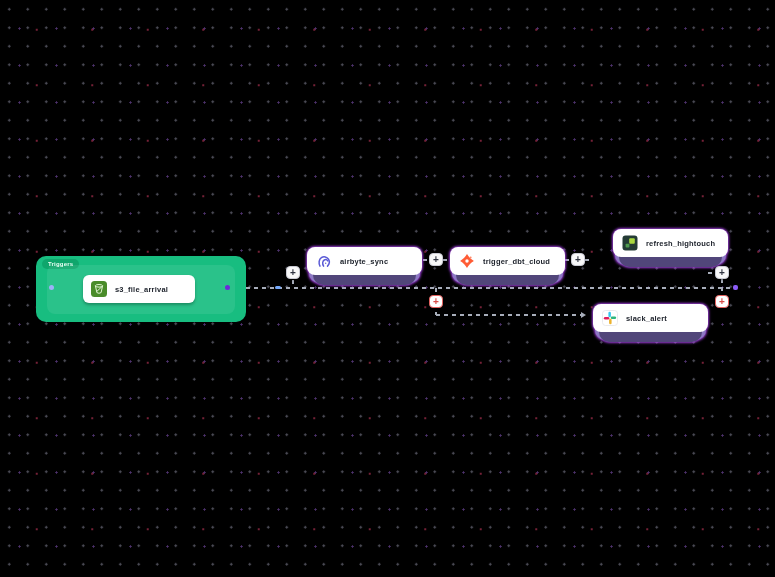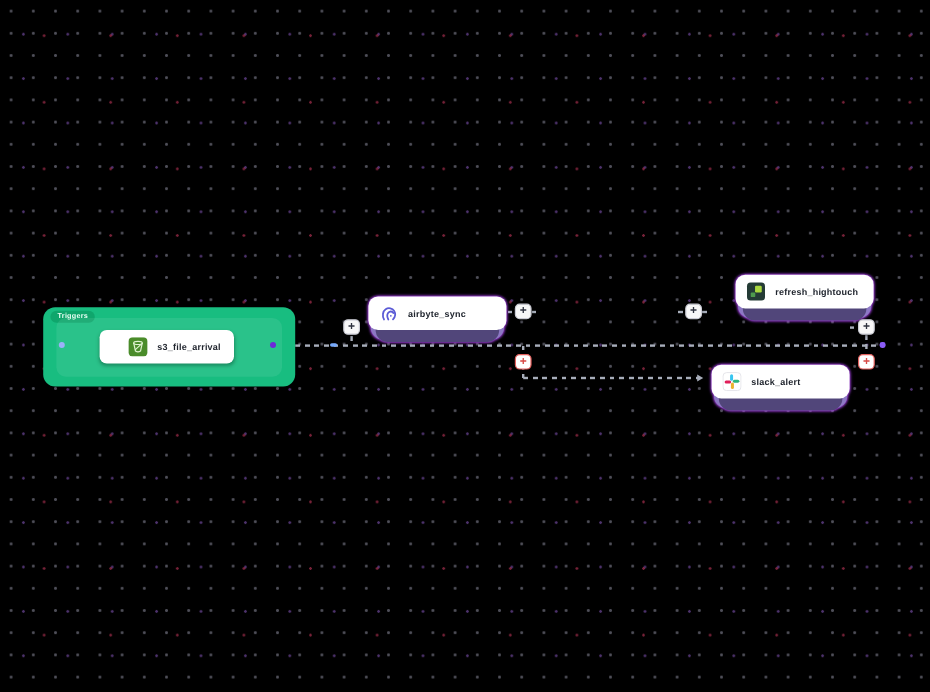--- a/index.html
+++ b/index.html
@@ -25,21 +25,21 @@
   .dot{position:absolute;z-index:2;border-radius:2px;}
   
   #trigger-block{position:absolute;left:36px;top:256px;width:210px;height:66px;
     background:#18bd80;border-radius:10px;z-index:2;}
   #trigger-badge{position:absolute;left:6px;top:3px;padding:2px 6px;border-radius:7px;
     background:#0fa66c;color:#eafff5;font-size:6px;font-weight:bold;letter-spacing:.2px;}
   #trigger-inner{position:absolute;left:11px;top:9px;width:188px;height:49px;
     background:rgba(255,255,255,0.08);border-radius:8px;}
   #trigger-card{position:absolute;left:47px;top:19px;width:112px;height:28px;
     background:#ffffff;border-radius:6px;display:flex;align-items:center;gap:8px;
-    padding:0 0 0 24px;box-sizing:border-box;box-shadow:0 2px 3px rgba(0,45,25,.35);}
+    padding:0 0 0 8px;box-sizing:border-box;box-shadow:0 2px 3px rgba(0,45,25,.35);}
   .task-label{font-size:7.5px;font-weight:bold;color:#20252e;letter-spacing:.2px;white-space:nowrap;}
   .icon16{width:16px;height:16px;flex:0 0 16px;display:flex;align-items:center;justify-content:center;}
   
   .node{position:absolute;width:115px;height:40px;z-index:2;
     filter:drop-shadow(0 0 1.5px rgba(195,82,246,.95)) drop-shadow(0 0 1px rgba(147,51,234,.8));}
   .node .stack-mid{position:absolute;left:2px;right:2px;top:6px;height:30px;
     background:#8d79c4;border-radius:10px;}
   .node .stack-dark{position:absolute;left:6px;right:6px;top:12px;height:26px;
     background:#51467a;border-radius:10px;}
   .node .card{position:absolute;left:0;right:0;top:0;height:28px;background:#ffffff;
@@ -98,20 +98,34 @@
         <svg width="16" height="16" viewBox="0 0 16 16" fill="none" stroke="#5b5bd6" stroke-width="1.5" stroke-linecap="round">
           <path d="M4 13.2 C2.4 10.2 2.9 6.4 5.4 4.7 a5.1 5.1 0 0 1 7.1 1.5 c1.3 2.3 .8 5.1 -1 6.9"></path>
           <path d="M7.6 13.2 C6.1 10.6 6.5 8 8.3 7 a2.7 2.7 0 0 1 3.5 .9"></path>
           <circle cx="9.7" cy="10.2" r="0.7" fill="#5b5bd6" stroke="none"></circle>
         </svg>
       </span>
       <span class="task-label">airbyte_sync</span>
     </div>
   </div>
 
+  <div class="node" style="left:450px;top:247px;">
+    <div class="stack-mid"></div>
+    <div class="stack-dark"></div>
+    <div class="card">
+      <span class="icon16">
+        <svg width="16" height="16" viewBox="0 0 16 16">
+          <path d="M8 1.1 C9.5 3.8 12.2 6.5 14.9 8 12.2 9.5 9.5 12.2 8 14.9 6.5 12.2 3.8 9.5 1.1 8 3.8 6.5 6.5 3.8 8 1.1 Z" fill="#ff5c35"></path>
+          <circle cx="8" cy="8" r="1.7" fill="#ffffff"></circle>
+          <circle cx="11.6" cy="4.4" r="1" fill="#ff8a6b"></circle>
+        </svg>
+      </span>
+      <span class="task-label">trigger_dbt_cloud</span>
+    </div>
+  </div>
 
   <div class="node" style="left:593px;top:229px;margin-left:20px;">
     <div class="stack-mid"></div>
     <div class="stack-dark"></div>
     <div class="card">
       <span class="icon16">
         <svg width="16" height="16" viewBox="0 0 16 16">
           <rect x="0.5" y="0.5" width="15" height="15" rx="3" fill="#243b35"></rect>
           <rect x="7.2" y="3.2" width="5.6" height="5.6" rx="1" fill="#a9d83f"></rect>
           <rect x="3.6" y="8.8" width="3.8" height="3.8" rx="0.8" fill="#4e9a4e"></rect>

